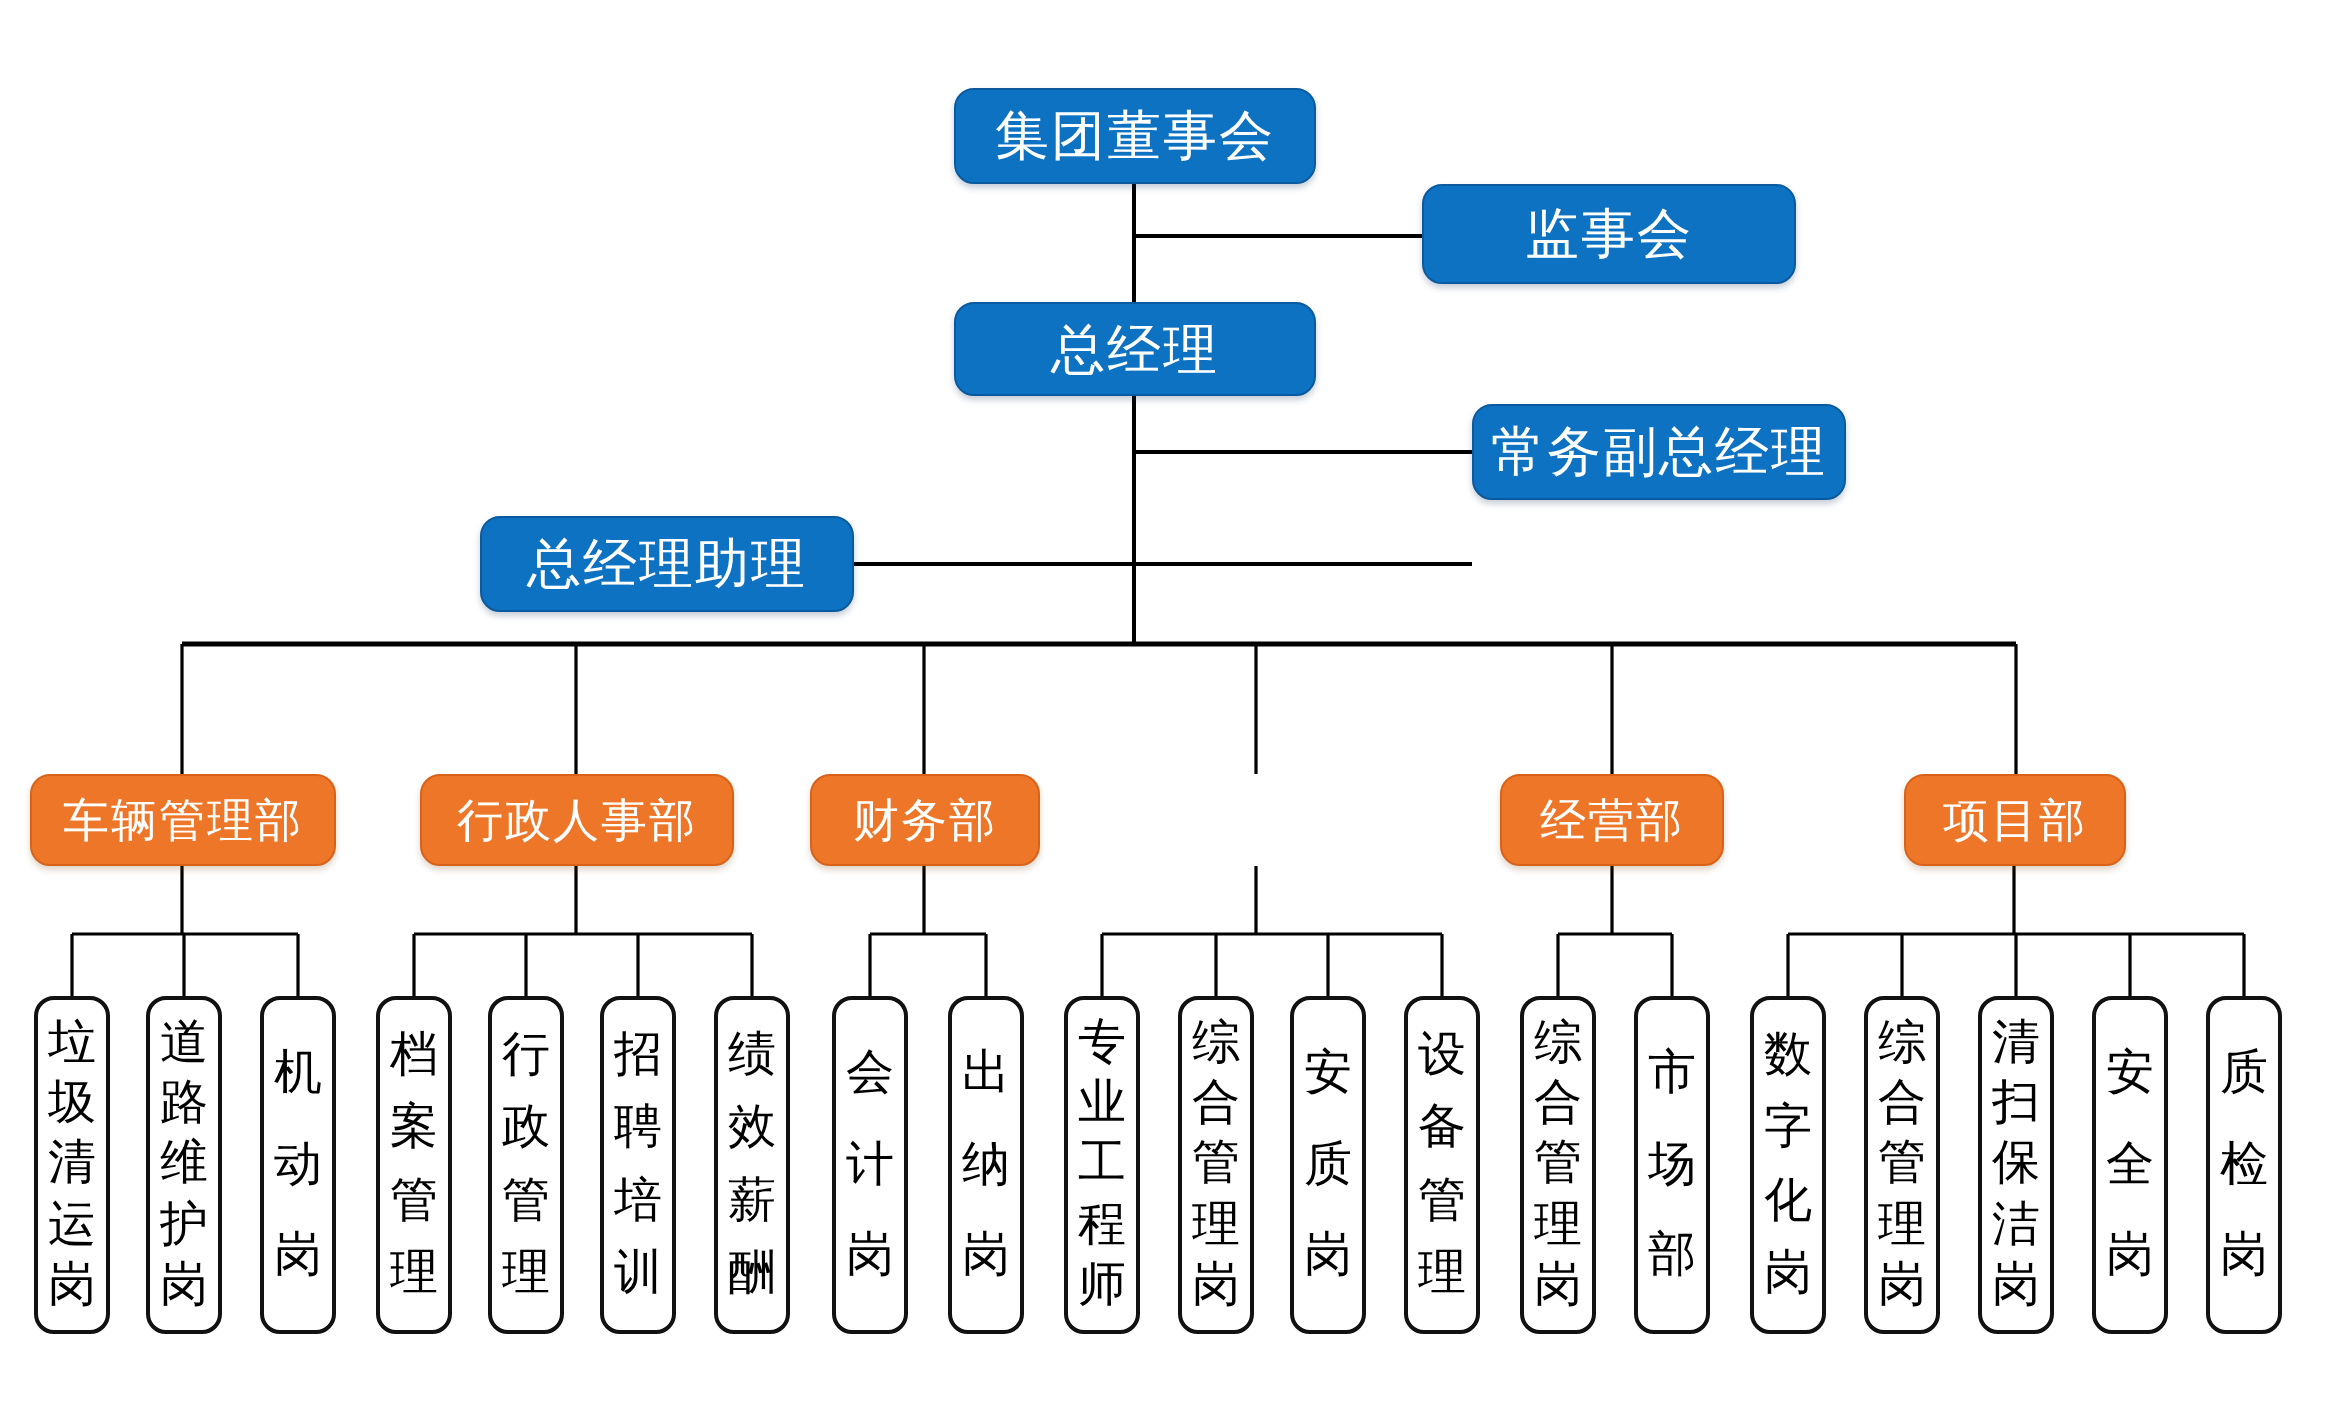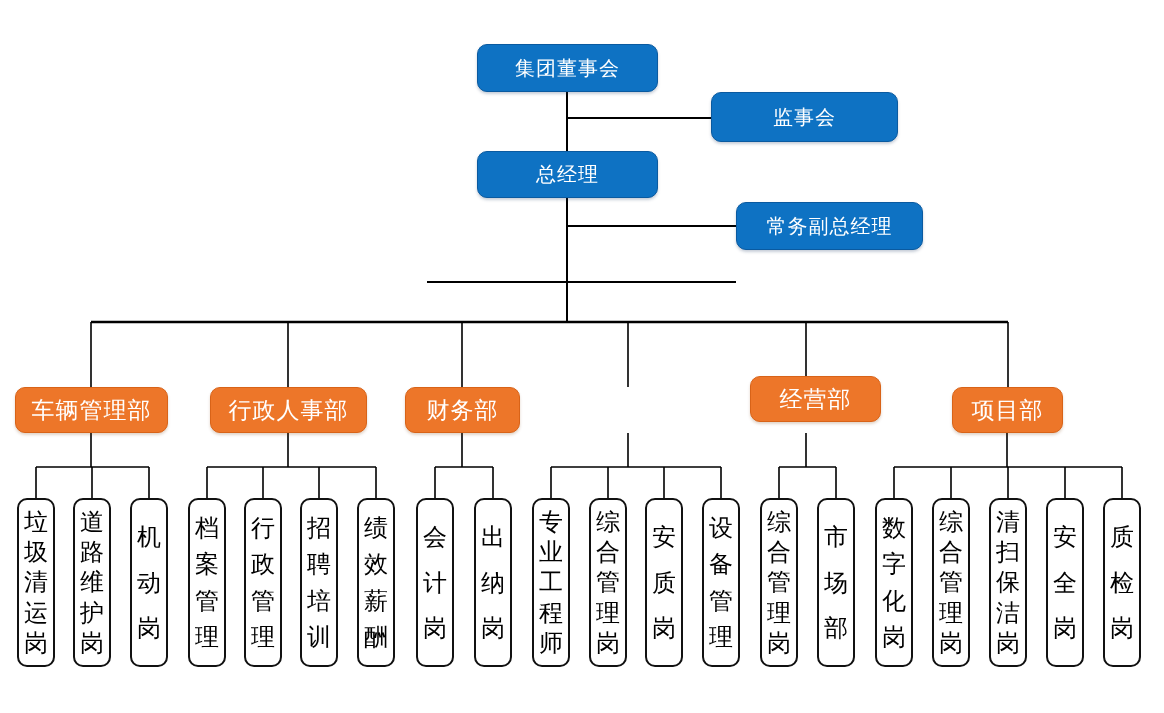--- a/index.html
+++ b/index.html
@@ -13,21 +13,21 @@
     font-family:"Liberation Sans","DejaVu Sans",sans-serif;overflow:hidden;
   }
   .wires{position:absolute;left:0;top:0;width:1164px;height:713px;}
   .node{
     position:absolute;display:flex;align-items:center;justify-content:center;
     color:#fff;border-radius:10px;box-sizing:border-box;
     letter-spacing:1px;white-space:nowrap;
   }
   .b{
     background:var(--blue);border:1px solid var(--blue-border);
-    font-size:20px;box-shadow:0 2px 3px rgba(30,60,100,.25);
+    font-size:27px;box-shadow:0 2px 3px rgba(30,60,100,.25);
   }
   .d{
     background:var(--orange);border:1px solid var(--orange-border);
     font-size:23px;box-shadow:0 2px 3px rgba(120,60,10,.22);text-align:center;
   }
   .p{
     position:absolute;background:#fff;border:2px solid var(--post-border);
     border-radius:10px;box-sizing:border-box;color:#000;
     display:flex;flex-direction:column;justify-content:space-evenly;align-items:center;
     font-size:24px;line-height:1;padding:4px 0;
@@ -52,25 +52,26 @@
     <path d="M462 433 V467 M435 467 H493 M435 467 V498 M493 467 V498" stroke="var(--line)" stroke-width="1.6" fill="none"></path>
     <path d="M628 433 V467 M551 467 H721 M551 467 V498 M608 467 V498 M664 467 V498 M721 467 V498" stroke="var(--line)" stroke-width="1.6" fill="none"></path>
     <path d="M806 433 V467 M779 467 H836 M779 467 V498 M836 467 V498" stroke="var(--line)" stroke-width="1.6" fill="none"></path>
     <path d="M1007 433 V467 M894 467 H1122 M894 467 V498 M951 467 V498 M1008 467 V498 M1065 467 V498 M1122 467 V498" stroke="var(--line)" stroke-width="1.6" fill="none"></path>
   </svg>
 
   <div class="node b" style="left:477px;top:44px;width:181px;height:48px">集团董事会</div>
   <div class="node b" style="left:711px;top:92px;width:187px;height:50px">监事会</div>
   <div class="node b" style="left:477px;top:151px;width:181px;height:47px">总经理</div>
   <div class="node b" style="left:736px;top:202px;width:187px;height:48px">常务副总经理</div>
+  <div class="node b" style="left:240px;top:258px;width:187px;height:48px">总经理助理</div>
 
   <div class="node d" style="left:15px;top:387px;width:153px;height:46px">车辆管理部</div>
   <div class="node d" style="left:210px;top:387px;width:157px;height:46px">行政人事部</div>
   <div class="node d" style="left:405px;top:387px;width:115px;height:46px">财务部</div>
-  <div class="node d" style="left:750px;top:376px;width:131px;height:46px">经营部</div>
+  <div class="node d" style="left:750px;top:387px;width:112px;height:46px">经营部</div>
   <div class="node d" style="left:952px;top:387px;width:111px;height:46px">项目部</div>
 
   <div class="p" style="left:17px;top:498px;width:38px;height:169px">
       <span class="vchar">垃</span>
       <span class="vchar">圾</span>
       <span class="vchar">清</span>
       <span class="vchar">运</span>
       <span class="vchar">岗</span>
     </div>
   <div class="p" style="left:73px;top:498px;width:38px;height:169px">

